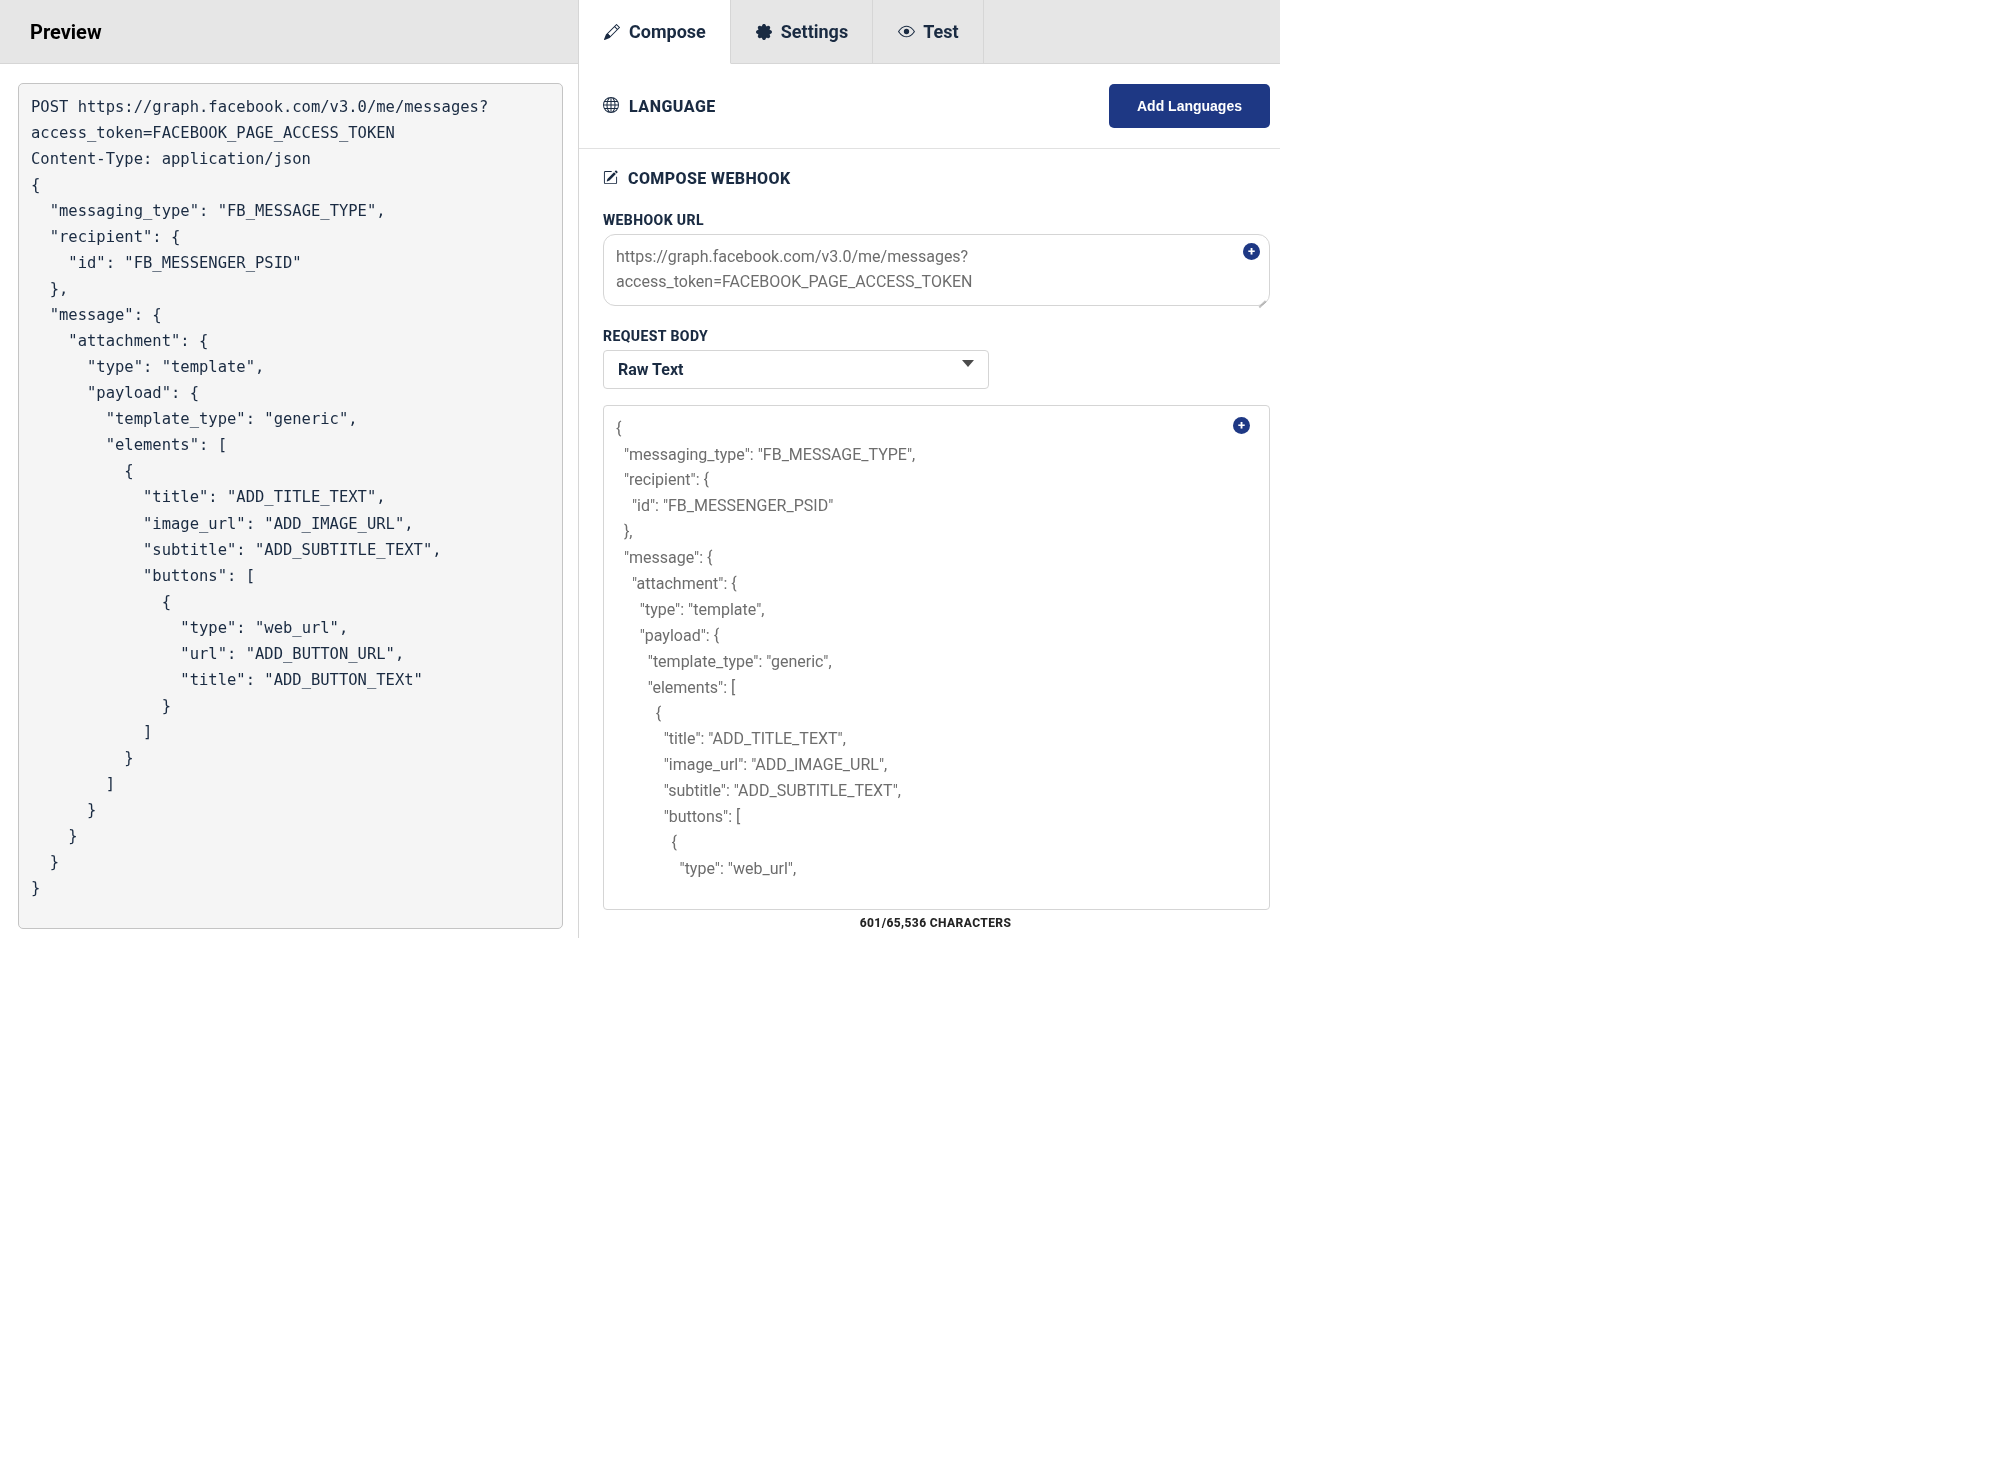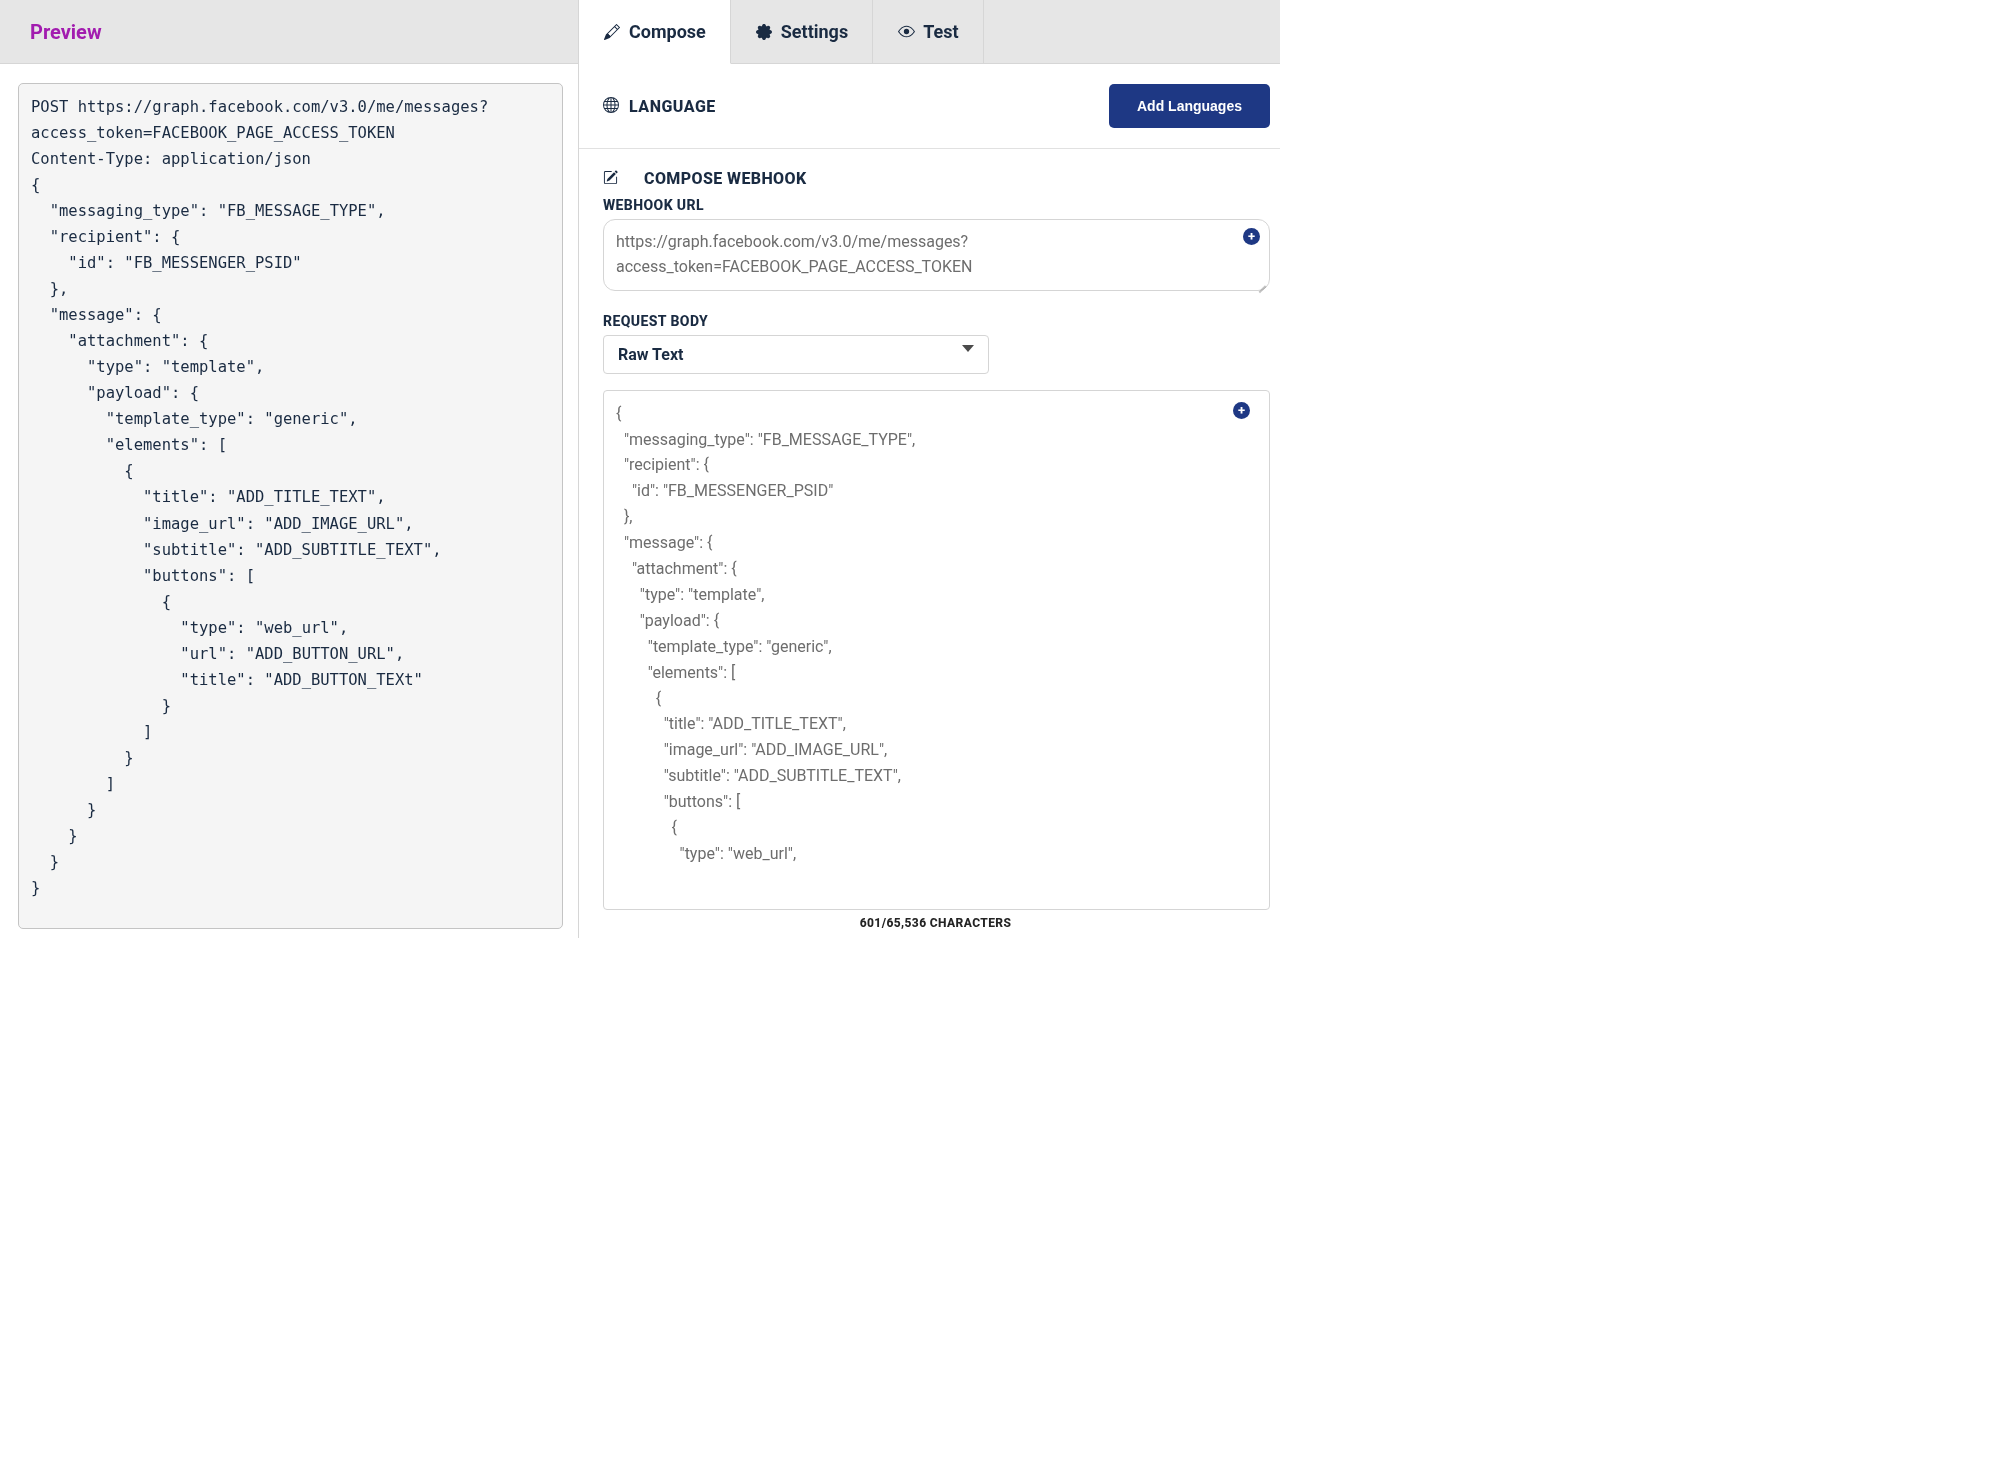--- a/index.html
+++ b/index.html
@@ -27,21 +27,21 @@
   background: #e6e6e6;
   padding: 16px 30px;
   height: 64px;
   display: flex;
   align-items: center;
   border-bottom: 1px solid #d6d6d6;
 }
 .preview-title {
   font-size: 20px;
   font-weight: 700;
-  color: #a21caf;
+  color: #000000;
 }
 .preview-code {
   margin: 19px 15px 15px 18px;
   border: 1px solid #c4c4c4;
   border-radius: 5px;
   background: #f5f5f5;
   padding: 10px 12px;
   font-family: "SF Mono", Menlo, Consolas, monospace;
   font-size: 15.5px;
   line-height: 1.68;
@@ -118,26 +118,26 @@
 .form-section {
   padding: 20px 10px 8px 24px;
   flex: 1;
   display: flex;
   flex-direction: column;
   overflow: hidden;
 }
 .section-title {
   display: flex;
   align-items: center;
-  gap: 24px;
+  gap: 8px;
   font-size: 16px;
   font-weight: 800;
   letter-spacing: 0.4px;
   color: #1a2b42;
-  margin-bottom: 3px;
+  margin-bottom: 18px;
 }
 .section-title .icon {
   width: 17px;
   height: 17px;
 }
 .field-label {
   font-size: 14px;
   font-weight: 800;
   letter-spacing: 0.4px;
   color: #1a2b42;

